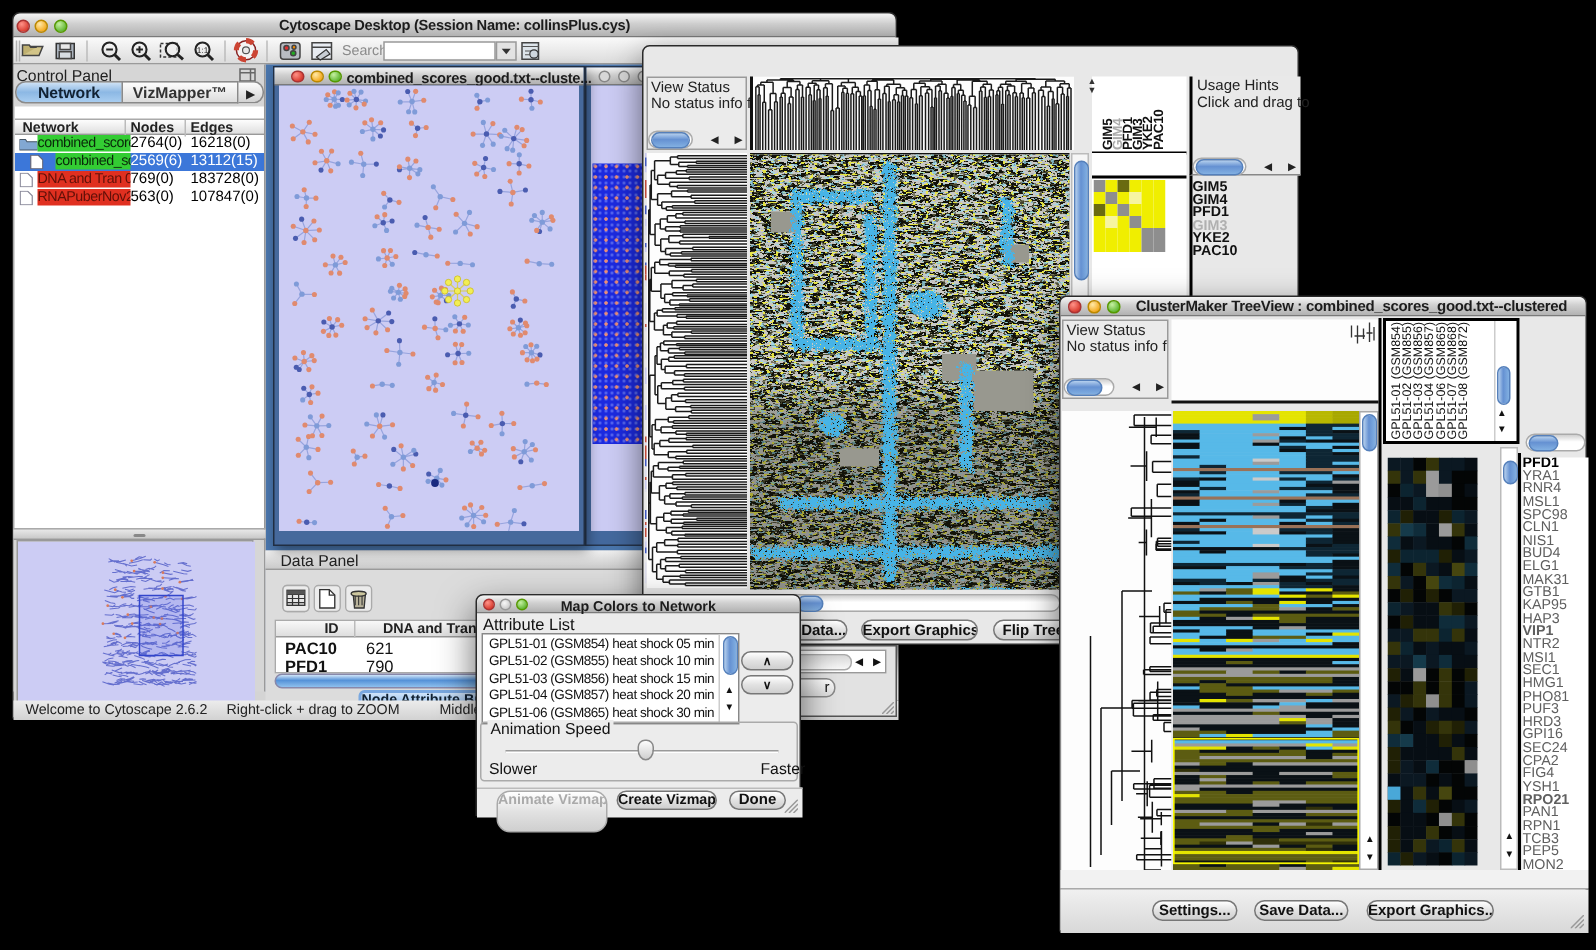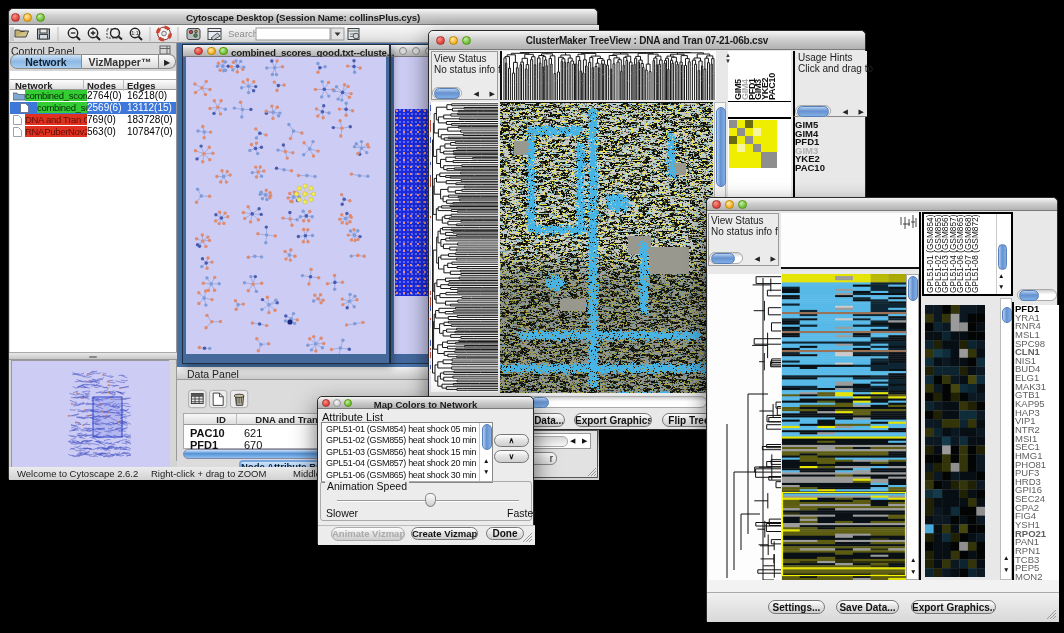--- a/index.html
+++ b/index.html
@@ -178,21 +178,21 @@
 </svg>
 <div class="abs" style="left:6px;top:46px;width:410px;height:36px;background:#fff;border:1px solid #aaa">
 <div class="abs" style="left:0;top:0;width:410px;height:11px;background:linear-gradient(#f8f8f8,#dedede);border-bottom:1px solid #999;font-size:9.5px;font-weight:bold;color:#222;text-align:center">
 <span class="abs" style="left:12px;width:50px">ID</span>
           <span class="abs" style="left:55px;width:160px">DNA and Tran 07-21-06b.csv</span>
 <span class="abs" style="left:52px;top:0;width:1px;height:11px;background:#bbb"></span>
         </div>
 <div class="abs" style="left:6px;top:13px;font-size:11px;font-weight:bold;color:#111">PAC10</div>
         <div class="abs" style="left:60px;top:13px;font-size:11px;color:#111">621</div>
 <div class="abs" style="left:6px;top:25px;font-size:11px;font-weight:bold;color:#111">PFD1</div>
-        <div class="abs" style="left:60px;top:25px;font-size:11px;color:#111">670</div>
+        <div class="abs" style="left:60px;top:25px;font-size:11px;color:#111">790</div>
 </div>
 <div class="abs" style="left:6px;top:82px;width:410px;height:10px;border:1px solid #88a;border-radius:5px;background:linear-gradient(#cfe4f8,#5592d8 45%,#8ec0ee)"></div>
 <div class="abs" style="left:62px;top:93px;width:90px;height:13px;background:linear-gradient(#cfe4fa,#8cb8e8);border:2px solid #79a8e0;border-radius:4px;font-size:9.5px;font-weight:bold;color:#123;text-align:center;line-height:10px;white-space:nowrap;overflow:hidden">Node Attribute Brows</div>
 </div>
 <div class="abs" style="left:0;top:458px;width:590px;height:13px;background:linear-gradient(#ececec,#d2d2d2)">
       <span class="abs" style="left:8px;top:1px;font-size:9.5px;color:#222">Welcome to Cytoscape 2.6.2</span>
       <span class="abs" style="left:142px;top:1px;font-size:9.5px;color:#222">Right-click + drag  to  ZOOM</span>
       <span class="abs" style="left:284px;top:1px;font-size:9.5px;color:#222">Middle-cli</span>
     </div>
 </div>
@@ -608,26 +608,20 @@
         <line x1="119" y1="137" x2="119" y2="129" stroke="#d8d060" stroke-width="0.8"></line>
         <circle cx="119" cy="129" r="2.1" fill="#f2ee55" stroke="#c8b820" stroke-width="0.5"></circle>
         <line x1="119" y1="137" x2="125" y2="131.3" stroke="#d8d060" stroke-width="0.8"></line>
         <circle cx="125" cy="131.3" r="2.1" fill="#f2ee55" stroke="#c8b820" stroke-width="0.5"></circle>
         <circle cx="119" cy="137" r="2.1" fill="#f2ee55" stroke="#c8b820" stroke-width="0.5"></circle>
         <circle cx="104" cy="265" r="2.6" fill="#1a2a80"></circle>
       </svg>
     </div>
 </div>
 <div class="win" style="left:428px;top:30px;width:438px;height:400px;border-radius:5px 5px 0 0">
-<div class="tbar" style="height:19px;border-radius:5px 5px 0 0">
-      <div class="tl" style="left:7px;top:5px;background:radial-gradient(circle at 35% 30%,#ff9288,#da4135 70%);border:0.5px solid #a33"></div>
-      <div class="tl" style="left:20px;top:5px;background:radial-gradient(circle at 35% 30%,#ffe9a8,#f4ad26 70%);border:0.5px solid #b80"></div>
-      <div class="tl" style="left:33px;top:5px;background:radial-gradient(circle at 35% 30%,#c6f0a2,#67ba3a 70%);border:0.5px solid #590"></div>
-      <div class="ttext" style="top:4px;font-size:10px;letter-spacing:-0.2px">ClusterMaker TreeView : DNA and Tran 07-21-06b.csv</div>
-    </div>
 <div class="panel" style="left:2px;top:20px;width:67px;height:49px">
       <div class="abs" style="left:2px;top:1px;font-size:10px;color:#222;white-space:nowrap">View Status</div>
       <div class="abs" style="left:2px;top:12px;font-size:10px;color:#222;white-space:nowrap">No status info f</div>
     </div>
 <div class="sbh" style="left:3px;top:56px;width:64px">
       <div class="sbtrack" style="left:0;top:0;width:30px"></div>
       <div class="sbthumbh" style="left:2px;width:26px"></div>
       <div class="sbarr" style="right:17px">◀</div>
       <div class="sbarr" style="right:1px">▶</div>
     </div>
@@ -952,20 +946,21 @@
 <div class="abs" style="left:4px;top:21px;width:32px;height:13px;background:linear-gradient(#fff,#ddd);border:1px solid #888;border-radius:6px;font-size:10px;color:#111;text-align:right;padding-right:3px">r</div>
 <svg class="abs" style="right:1px;bottom:1px" width="8" height="8">
       <path d="M8 0L0 8M8 3L3 8M8 6L6 8" stroke="#999" stroke-width="1" fill="none"></path>
     </svg>
 </div>
 <div class="win" style="left:706px;top:197px;width:352px;height:424px;border-radius:5px 5px 0 0">
 <div class="tbar" style="height:13px;border-radius:5px 5px 0 0">
       <div class="tl" style="left:5px;top:2px;width:8.5px;height:8.5px;background:radial-gradient(circle at 35% 30%,#ff9288,#da4135 70%);border:0.5px solid #a33"></div>
       <div class="tl" style="left:18px;top:2px;width:8.5px;height:8.5px;background:radial-gradient(circle at 35% 30%,#ffe9a8,#f4ad26 70%);border:0.5px solid #b80"></div>
       <div class="tl" style="left:31px;top:2px;width:8.5px;height:8.5px;background:radial-gradient(circle at 35% 30%,#c6f0a2,#67ba3a 70%);border:0.5px solid #590"></div>
+      <div class="ttext" style="top:1px;left:40px;width:308px;font-size:10px;letter-spacing:-0.2px;overflow:hidden">ClusterMaker TreeView : combined_scores_good.txt--clustered</div>
     </div>
 <div class="panel" style="left:1px;top:15px;width:71px;height:53px">
       <div class="abs" style="left:2px;top:1px;font-size:10px;color:#222;white-space:nowrap">View Status</div>
       <div class="abs" style="left:2px;top:12px;font-size:10px;color:#222;white-space:nowrap">No status info f</div>
     </div>
 <div class="sbh" style="left:2px;top:54px;width:68px">
       <div class="sbtrack" style="left:0;top:0;width:34px"></div>
       <div class="sbthumbh" style="left:2px;width:24px"></div>
       <div class="sbarr" style="right:17px">◀</div>
       <div class="sbarr" style="right:1px">▶</div>
@@ -1733,29 +1728,29 @@
       <div class="abs" style="left:2px;top:255px;font-size:6.5px;color:#111">▲</div>
       <div class="abs" style="left:2px;top:267px;font-size:6.5px;color:#111">▼</div>
     </div>
 <div class="abs" style="left:305px;top:104px;width:2px;height:278px;background:#000"></div>
 <div class="abs" style="left:308px;top:107px;width:44px;height:275px;background:#fff;overflow:hidden">
       <div style="height:8.65px;font-size:9.5px;font-weight:bold;color:#000;line-height:8.65px">PFD1</div>
       <div style="height:8.65px;font-size:9.5px;font-weight:normal;color:#5f5f5f;line-height:8.65px">YRA1</div>
       <div style="height:8.65px;font-size:9.5px;font-weight:normal;color:#5f5f5f;line-height:8.65px">RNR4</div>
       <div style="height:8.65px;font-size:9.5px;font-weight:normal;color:#5f5f5f;line-height:8.65px">MSL1</div>
       <div style="height:8.65px;font-size:9.5px;font-weight:normal;color:#5f5f5f;line-height:8.65px">SPC98</div>
-      <div style="height:8.65px;font-size:9.5px;font-weight:bold;color:#5f5f5f;line-height:8.65px">CLN1</div>
+      <div style="height:8.65px;font-size:9.5px;font-weight:normal;color:#5f5f5f;line-height:8.65px">CLN1</div>
       <div style="height:8.65px;font-size:9.5px;font-weight:normal;color:#5f5f5f;line-height:8.65px">NIS1</div>
       <div style="height:8.65px;font-size:9.5px;font-weight:normal;color:#5f5f5f;line-height:8.65px">BUD4</div>
       <div style="height:8.65px;font-size:9.5px;font-weight:normal;color:#5f5f5f;line-height:8.65px">ELG1</div>
       <div style="height:8.65px;font-size:9.5px;font-weight:normal;color:#5f5f5f;line-height:8.65px">MAK31</div>
       <div style="height:8.65px;font-size:9.5px;font-weight:normal;color:#5f5f5f;line-height:8.65px">GTB1</div>
       <div style="height:8.65px;font-size:9.5px;font-weight:normal;color:#5f5f5f;line-height:8.65px">KAP95</div>
       <div style="height:8.65px;font-size:9.5px;font-weight:normal;color:#5f5f5f;line-height:8.65px">HAP3</div>
-      <div style="height:8.65px;font-size:9.5px;font-weight:normal;color:#5f5f5f;line-height:8.65px">VIP1</div>
+      <div style="height:8.65px;font-size:9.5px;font-weight:bold;color:#5f5f5f;line-height:8.65px">VIP1</div>
       <div style="height:8.65px;font-size:9.5px;font-weight:normal;color:#5f5f5f;line-height:8.65px">NTR2</div>
       <div style="height:8.65px;font-size:9.5px;font-weight:normal;color:#5f5f5f;line-height:8.65px">MSI1</div>
       <div style="height:8.65px;font-size:9.5px;font-weight:normal;color:#5f5f5f;line-height:8.65px">SEC1</div>
       <div style="height:8.65px;font-size:9.5px;font-weight:normal;color:#5f5f5f;line-height:8.65px">HMG1</div>
       <div style="height:8.65px;font-size:9.5px;font-weight:normal;color:#5f5f5f;line-height:8.65px">PHO81</div>
       <div style="height:8.65px;font-size:9.5px;font-weight:normal;color:#5f5f5f;line-height:8.65px">PUF3</div>
       <div style="height:8.65px;font-size:9.5px;font-weight:normal;color:#5f5f5f;line-height:8.65px">HRD3</div>
       <div style="height:8.65px;font-size:9.5px;font-weight:normal;color:#5f5f5f;line-height:8.65px">GPI16</div>
       <div style="height:8.65px;font-size:9.5px;font-weight:normal;color:#5f5f5f;line-height:8.65px">SEC24</div>
       <div style="height:8.65px;font-size:9.5px;font-weight:normal;color:#5f5f5f;line-height:8.65px">CPA2</div>
@@ -1801,18 +1796,18 @@
 <div class="btn" style="left:176px;top:37px;width:35px;height:13px;font-size:8px;line-height:12px;border-radius:7px">∧</div>
 <div class="btn" style="left:176px;top:53px;width:35px;height:13px;font-size:8px;line-height:12px;border-radius:7px">∨</div>
 <div class="abs" style="left:2px;top:84px;width:212px;height:40px;border:1px solid #aaa;border-radius:3px">
       <div class="abs" style="left:4px;top:-2px;background:#ececec;font-size:10.5px;color:#111;padding:0 2px">Animation Speed</div>
       <div class="abs" style="left:16px;top:18px;width:182px;height:2px;background:#999;border-bottom:1px solid #fff"></div>
       <div class="abs" style="left:104px;top:11px;width:11px;height:14px;background:linear-gradient(#fdfdfd,#cfcfcf);border:1px solid #888;border-radius:5px 5px 50% 50%"></div>
       <div class="abs" style="left:5px;top:25px;font-size:10.5px;color:#111">Slower</div>
       <div class="abs" style="left:186px;top:25px;font-size:10.5px;color:#111">Faster</div>
     </div>
 <div class="abs" style="left:0;top:128px;width:217px;height:20px;border-top:1px solid #bbb;background:#ececec"></div>
-<div class="btn" style="left:13px;top:130px;width:74px;height:14px;font-size:9.5px;line-height:12px;color:#aaa;border-color:#aaa">Animate Vizmap</div>
+<div class="btn" style="left:13px;top:130px;width:74px;height:28px;font-size:9.5px;line-height:12px;color:#aaa;border-color:#aaa">Animate Vizmap</div>
 <div class="btn" style="left:93px;top:130px;width:67px;height:13px;font-size:9.5px;line-height:12px">Create Vizmap</div>
 <div class="btn" style="left:168px;top:130px;width:38px;height:13px;font-size:10px;line-height:12px">Done</div>
 <svg class="abs" style="right:1px;bottom:1px" width="9" height="9">
       <path d="M9 0L0 9M9 3L3 9M9 6L6 9" stroke="#999" stroke-width="1" fill="none"></path>
     </svg>
 </div>
 </body></html>

